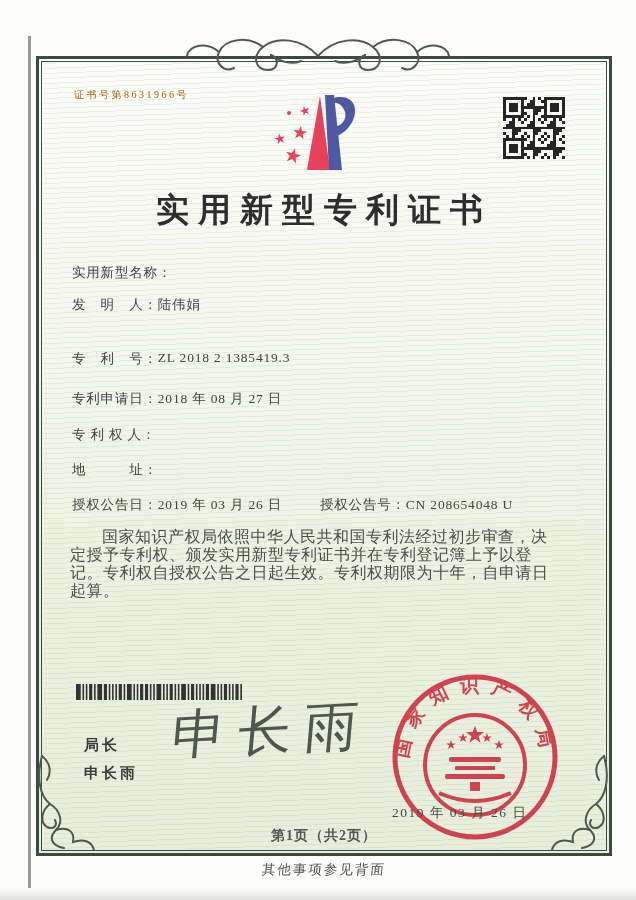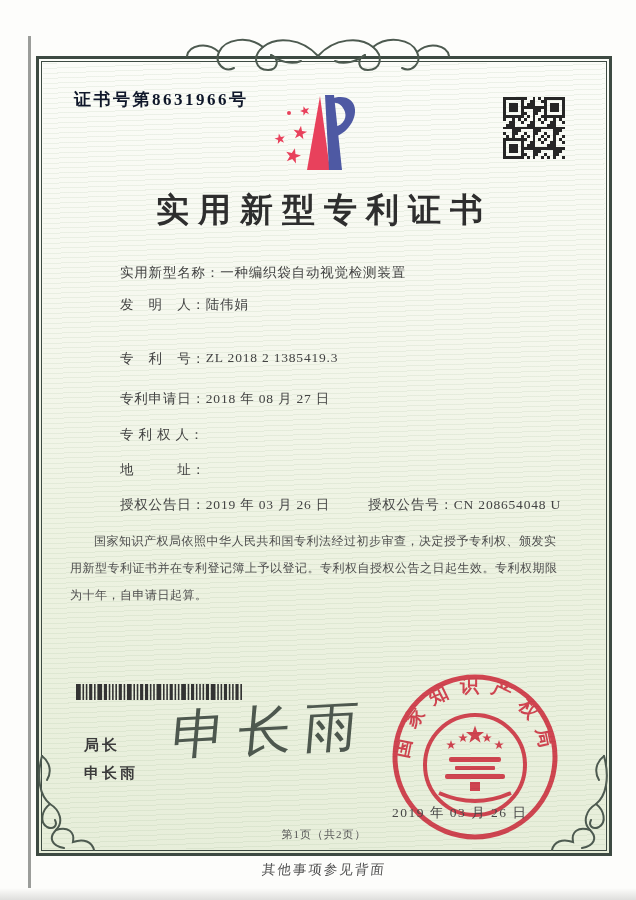--- a/index.html
+++ b/index.html
@@ -22,43 +22,43 @@
   }
   .frame-inner{
     position:absolute;inset:2px;border:1px solid var(--frame,#3d4a42);
     pointer-events:none;
   }
   .guilloche{
     position:absolute;inset:4px;
     background:repeating-linear-gradient(178deg,rgba(110,150,100,.10) 0 1px,rgba(0,0,0,0) 1px 5px);
     pointer-events:none;
   }
-  .cert-no{left:74px;top:88px;font-size:17px;letter-spacing:2.5px;color:#0f172a;font-weight:bold;}
+  .cert-no{left:74px;top:88px;font-size:10px;letter-spacing:2.5px;color:#a16207;}
   .title{
     left:36px;top:188px;width:576px;text-align:center;
     font-size:33px;font-weight:bold;letter-spacing:9px;color:#2e2e2e;
   }
-  .field-row{left:72px;width:492px;font-size:13.5px;color:#434343;letter-spacing:.8px;display:flex;margin-left:48px;}
+  .field-row{left:72px;width:492px;font-size:13.5px;color:#434343;letter-spacing:.8px;display:flex;}
   .field-label{display:inline-block;white-space:pre;}
   .field-value{white-space:pre-wrap;}
   .grant-no-group{position:absolute;left:248px;top:0;white-space:nowrap;}
   .body-par{
-    left:70px;top:528px;width:488px;font-size:12px;line-height:27px;
+    left:70px;top:528px;width:488px;font-size:16px;line-height:18px;
     color:#4d4d4d;letter-spacing:.5px;
   }
   .body-par p{margin:0;text-indent:2em;}
   .officer{left:84px;font-size:15px;letter-spacing:3px;color:#3c3c3c;font-weight:bold;}
   .signature{
     left:172px;top:694px;width:230px;font-size:54px;color:#39443c;
     transform:rotate(-3deg) skewX(-8deg);letter-spacing:12px;white-space:nowrap;
     opacity:.88;
   }
   .seal-wrap{left:386px;top:668px;width:178px;height:178px;mix-blend-mode:multiply;opacity:.93;}
   .seal-date{left:392px;top:804px;font-size:13.5px;letter-spacing:1.5px;color:#474747;z-index:5;}
-  .page-no{left:36px;top:827px;width:576px;text-align:center;font-size:11px;letter-spacing:1px;color:#555;}
+  .page-no{left:36px;top:827px;width:576px;text-align:center;font-size:14px;letter-spacing:1px;color:#555;font-weight:bold;}
   .back-note{left:36px;top:861px;width:576px;text-align:center;font-size:13.5px;letter-spacing:2px;color:#4f4f4f;transform:skewX(-6deg);}
   .barcode-box{left:76px;top:684px;width:166px;height:16px;}
   .qr-box{left:503px;top:97px;width:62px;height:62px;}
   .logo-box{left:258px;top:88px;width:104px;height:92px;}
   .orn-top{left:168px;top:32px;}
   .orn-bl{left:34px;top:752px;}
   .orn-br{left:548px;top:752px;transform:scaleX(-1);}
   svg{display:block;}
 </style>
 </head>
@@ -377,21 +377,20 @@
     <rect x="15" y="20" width="1" height="1"></rect>
     <rect x="17" y="20" width="1" height="1"></rect>
     <rect x="20" y="20" width="1" height="1"></rect>
   </svg>
 
 <div class="abs title">实用新型专利证书</div>
 
 <div class="abs field-row" style="top:264px">
   <span class="field-label">实用新型名称</span>
     <span>：</span>
-    <span class="field-value">一种编织袋自动视觉检测装置</span>
 </div>
 <div class="abs field-row" style="top:296px">
   <span class="field-label">发　明　人</span>
     <span>：</span>
     <span class="field-value">陆伟娟</span>
 </div>
 <div class="abs field-row" style="top:350px">
   <span class="field-label">专　利　号</span>
     <span>：</span>
     <span class="field-value">ZL 2018 2 1385419.3</span>

